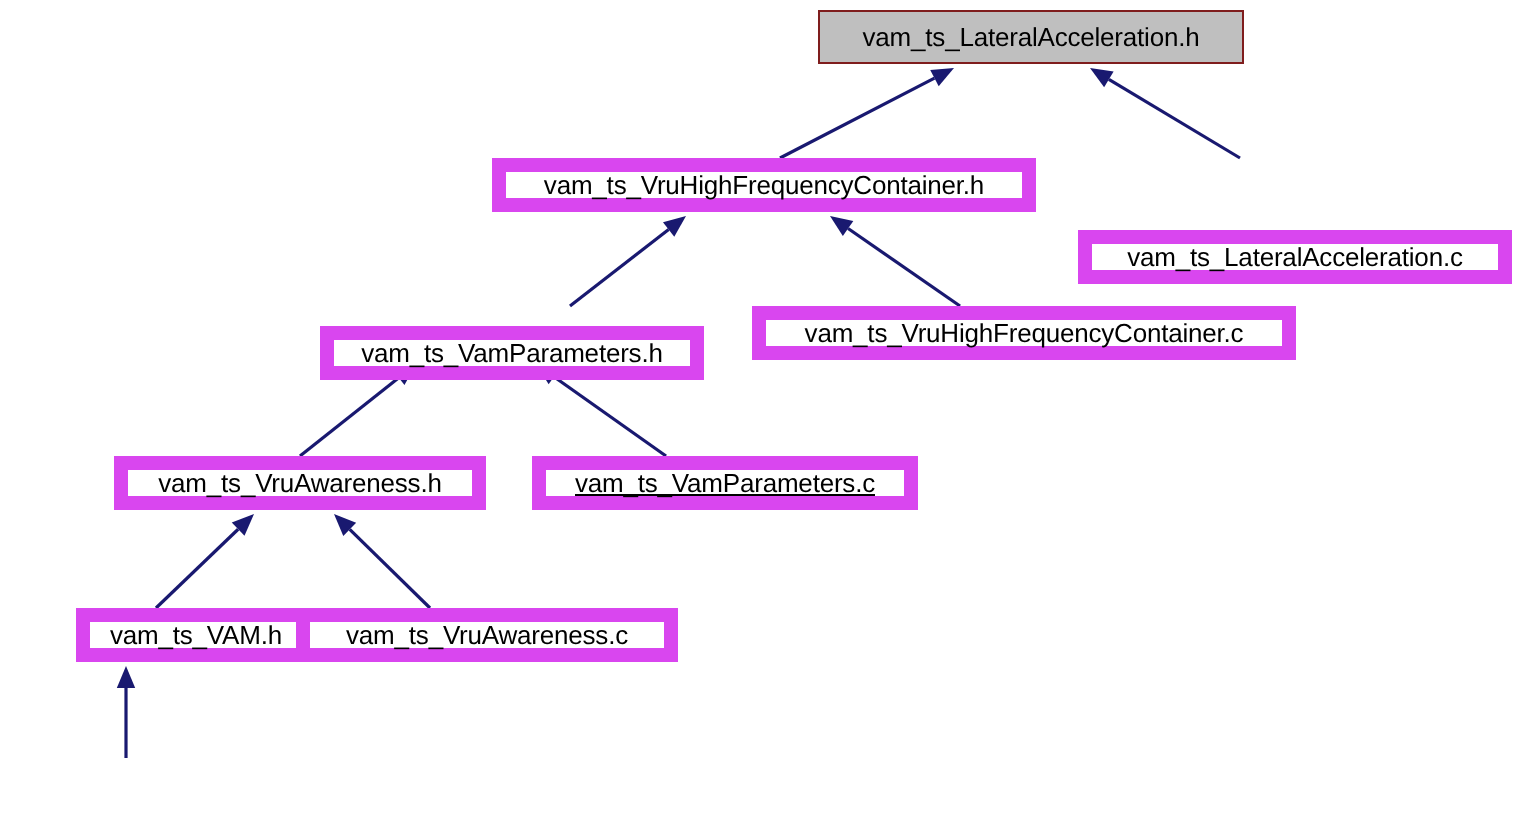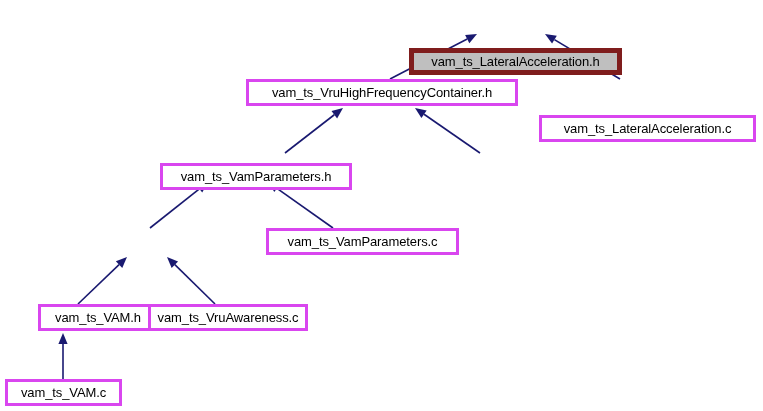--- a/index.html
+++ b/index.html
@@ -22,39 +22,38 @@
     position: absolute;
     left: 0;
     top: 0;
     width: 763px;
     height: 411px;
     pointer-events: none;
   }
   .node {
     position: absolute;
     box-sizing: border-box;
-    border: 3px solid #d946ef;
+    border: 7px solid #d946ef;
     background: #ffffff;
     display: flex;
     align-items: center;
     justify-content: center;
     white-space: nowrap;
     z-index: 2;
   }
   .node .node-label {
     font-family: "Liberation Sans", sans-serif;
     font-size: 13px;
     line-height: 13px;
     color: #000000;
     letter-spacing: -0.1px;
   }
   .node.root {
     background: #bfbfbf;
-    border: 5px solid #7f1d1d;
-    margin-top: 43px;
+    border: 1px solid #7f1d1d;
   }
 </style>
 </head>
 <body>
 
 <div id="graph">
   <svg id="edges" viewBox="0 0 763 411" width="763" height="411" xmlns="http://www.w3.org/2000/svg">
       <line x1="390" y1="79" x2="467.22960592528455" y2="39.053652107611434" stroke="#191970" stroke-width="1.6"></line>
       <polygon points="477 34,469.34295135210385 43.1394532661288,465.11626049846524 34.96785094909407" fill="#191970"></polygon>
       <line x1="620" y1="79" x2="554.432422182838" y2="39.65945330970279" stroke="#191970" stroke-width="1.6"></line>
@@ -79,25 +78,28 @@
     </div>
     <div class="node" style="left: 246px; top: 79px; width: 272px; height: 27px;">
       <span class="node-label">vam_ts_VruHighFrequencyContainer.h</span>
     </div>
     <div class="node" style="left: 539px; top: 79px; width: 217px; height: 27px; margin-top: 36px;">
       <span class="node-label">vam_ts_LateralAcceleration.c</span>
     </div>
     <div class="node" style="left: 160px; top: 163px; width: 192px; height: 27px;">
       <span class="node-label">vam_ts_VamParameters.h</span>
     </div>
-    <div class="node" style="left: 266px; top: 228px; width: 193px; height: 27px;">
+    <div class="node" style="left: 376px; top: 153px; width: 272px; height: 27px;">
+      <span class="node-label">vam_ts_VruHighFrequencyContainer.c</span>
+    </div>
+    <div class="node" style="left: 57px; top: 228px; width: 186px; height: 27px;">
+      <span class="node-label">vam_ts_VruAwareness.h</span>
+    </div>
+    <div class="node" style="left: 266px; top: 228px; width: 193px; height: 27px; text-decoration: underline;">
       <span class="node-label">vam_ts_VamParameters.c</span>
     </div>
     <div class="node" style="left: 5px; top: 304px; width: 120px; height: 27px; margin-left: 33px;">
       <span class="node-label">vam_ts_VAM.h</span>
     </div>
-    <div class="node" style="left: 148px; top: 304px; width: 160px; height: 27px;">
+    <div class="node" style="left: 148px; top: 304px; width: 191px; height: 27px;">
       <span class="node-label">vam_ts_VruAwareness.c</span>
-    </div>
-    <div class="node" style="left: 5px; top: 379px; width: 117px; height: 27px;">
-      <span class="node-label">vam_ts_VAM.c</span>
     </div>
   </div>
 
 </body></html>

